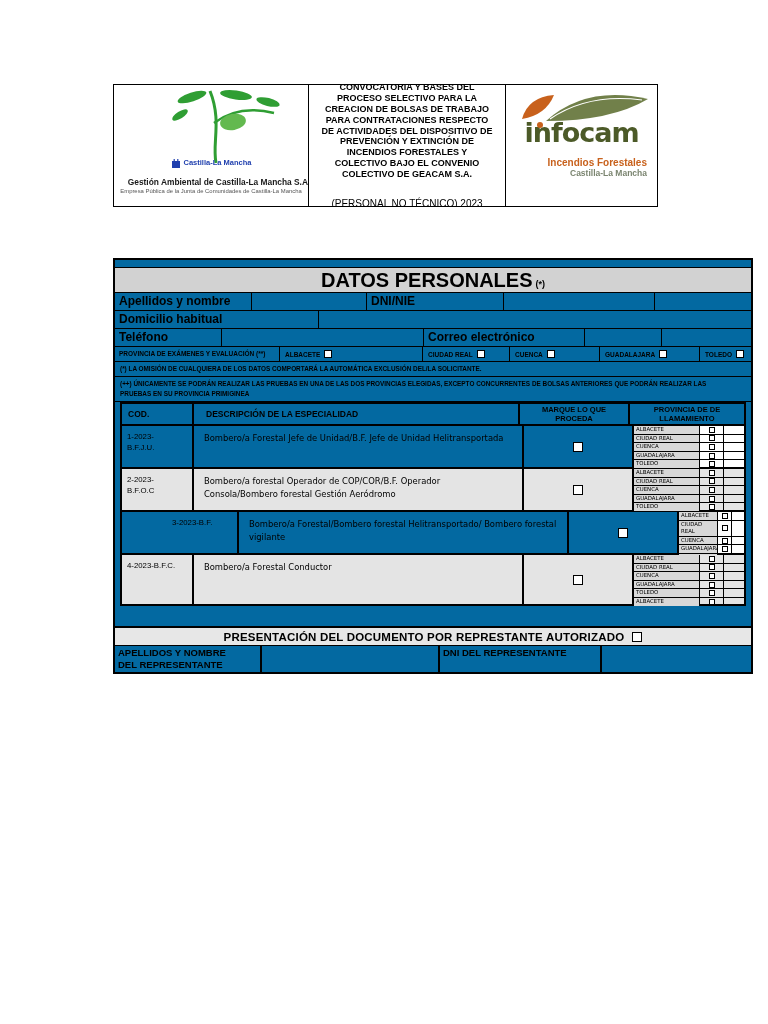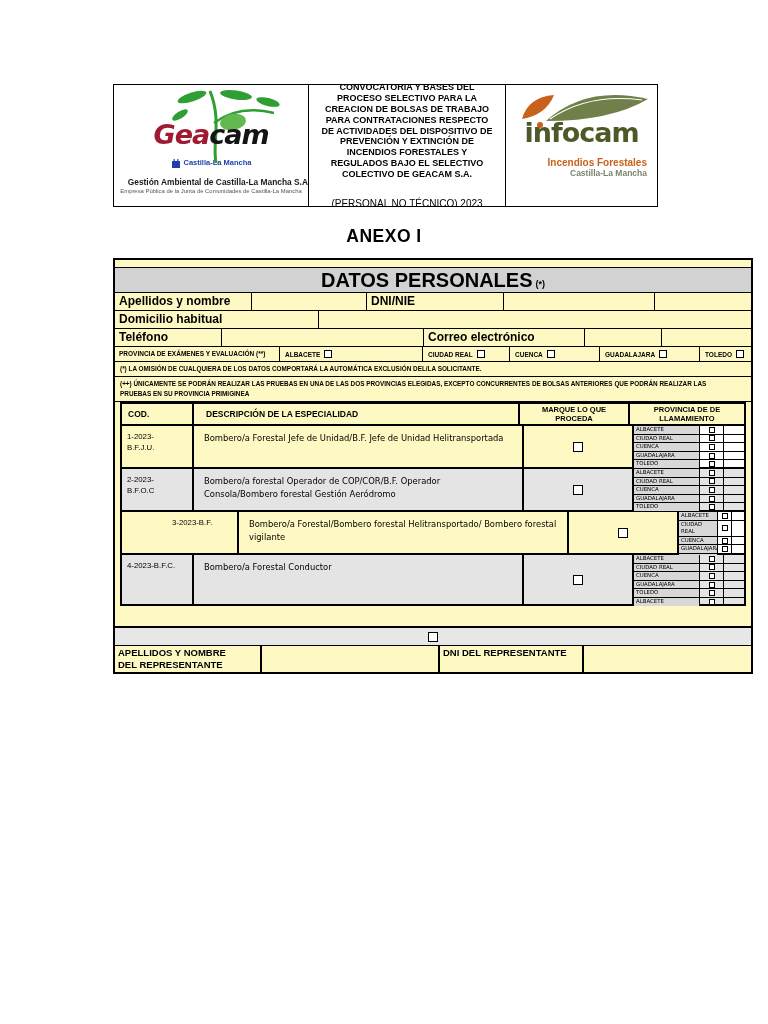--- a/index.html
+++ b/index.html
@@ -39,21 +39,21 @@
             background:#c8611c;}
   .info-l1{position:absolute;right:10px;top:72px;font-weight:bold;font-size:10px;color:#c8611c;}
   .info-l2{position:absolute;right:10px;top:83px;font-weight:bold;font-size:8.5px;color:#7b8570;}
 
   
   .anexo{position:absolute;left:0;top:226px;width:768px;text-align:center;
          font-weight:bold;font-size:17.5px;letter-spacing:0.5px;}
 
   
   .outer{position:absolute;left:113px;top:258px;width:640px;border:2px solid #000;
-         box-sizing:border-box;background:#fef9c3;}
+         box-sizing:border-box;background:#0369a1;}
   .spacer-row{height:7px;border-bottom:1px solid #000;}
   .band{background:#d2d2d2;border-bottom:1px solid #000;font-weight:bold;}
   .band-datos{height:24px;line-height:24px;text-align:center;font-size:20px;}
   .band-note{font-size:9px;font-weight:bold;margin-left:3px;}
   .band-opciones{height:22px;line-height:22px;font-size:19px;padding-left:4px;letter-spacing:0.3px;}
 
   .frow{display:flex;height:17px;border-bottom:1px solid #000;}
   .fcell{box-sizing:border-box;border-right:1px solid #000;padding:0 4px;font-size:12px;
          line-height:16px;overflow:hidden;}
   .fcell.lab{font-weight:bold;}
@@ -109,21 +109,21 @@
 
   .gap-row{height:20px;}
 
   .presenta{height:17px;border-top:2px solid #000;border-bottom:1px solid #000;background:#e7e7e7;
             display:flex;align-items:center;justify-content:center;gap:8px;
             font-weight:bold;font-size:11.5px;letter-spacing:0.2px;}
   .rep-row{display:flex;height:26px;}
   .rcell{box-sizing:border-box;border-right:2px solid #000;padding:1px 3px;overflow:hidden;}
   .rcell.last{flex:1;border-right:none;}
   .rlab{font-weight:bold;font-size:9.5px;line-height:1.2;}
-  .w147{width:147px;} .w178{width:178px;} .w162{width:144px;}
+  .w147{width:147px;} .w178{width:178px;} .w162{width:162px;}
 
   
   .cb{display:inline-block;box-sizing:border-box;background:#fff;border:1px solid #000;}
   .cb6{width:6px;height:6px;}
   .cb8{width:8px;height:8px;}
   .cb10{width:10px;height:10px;border-width:1.5px;}
 </style>
 </head>
 <body>
 
@@ -133,58 +133,56 @@
     <div class="hcell hc-geacam">
       <svg class="gea-branch" width="160" height="78" viewBox="0 0 160 78">
         <path d="M84 76 C 80 56, 90 34, 78 4" stroke="#2f9e33" stroke-width="3" fill="none"></path>
         <path d="M82 36 C 98 24, 118 20, 142 26" stroke="#2f9e33" stroke-width="2.5" fill="none"></path>
         <ellipse cx="60" cy="10" rx="15" ry="4.5" fill="#2f9e33" transform="rotate(-18 60 10)"></ellipse>
         <ellipse cx="104" cy="8" rx="16" ry="4.5" fill="#2f9e33" transform="rotate(8 104 8)"></ellipse>
         <ellipse cx="136" cy="15" rx="12" ry="4" fill="#2f9e33" transform="rotate(14 136 15)"></ellipse>
         <ellipse cx="101" cy="35" rx="13" ry="8" fill="#63b94f" transform="rotate(-10 101 35)"></ellipse>
         <ellipse cx="48" cy="28" rx="9" ry="3.5" fill="#2f9e33" transform="rotate(-32 48 28)"></ellipse>
       </svg>
-      <div class="gea-brand"><span class="gea-red">Gea</span><span class="gea-black">cam</span></div>
       <div class="gea-castilla">
         <svg width="10" height="11" viewBox="0 0 10 11">
           <path d="M1 11 V4 h1.6 V2 h1.2 v2 h2.4 V2 h1.2 v2 H9 v7 z" fill="#1f3fae"></path>
         </svg>
         <span>Castilla-La Mancha</span>
       </div>
       <div class="gea-line1">Gestión Ambiental de Castilla-La Mancha S.A</div>
       <div class="gea-line2">Empresa Pública de la Junta de Comunidades de Castilla-La Mancha</div>
     </div>
 
     <div class="hcell hc-center">
       <div class="conv-title prewrap">CONVOCATORIA Y BASES DEL
 PROCESO SELECTIVO PARA LA
 CREACION DE BOLSAS DE TRABAJO
 PARA CONTRATACIONES RESPECTO
 DE ACTIVIDADES DEL DISPOSITIVO DE
 PREVENCIÓN Y EXTINCIÓN DE
 INCENDIOS FORESTALES Y
-REGULADOS BAJO EL SELECTIVO
+COLECTIVO BAJO EL CONVENIO
 COLECTIVO DE GEACAM S.A.</div>
       <div class="conv-sub">(PERSONAL NO TÉCNICO) 2023</div>
     </div>
 
     <div class="hcell hc-infocam">
       <svg class="info-art" width="135" height="32" viewBox="0 0 135 32">
         <path d="M30 30 Q 70 -6 132 8 Q 95 30 30 30 z" fill="#71804a"></path>
         <path d="M34 28 Q 72 2 126 9" stroke="#fff" stroke-width="1.2" fill="none"></path>
         <path d="M6 28 Q 12 6 38 4 Q 30 24 6 28 z" fill="#c8611c"></path>
       </svg>
       <div class="info-brand">infocam</div>
       <div class="info-dot"></div>
       <div class="info-l1">Incendios Forestales</div>
       <div class="info-l2">Castilla-La Mancha</div>
     </div>
   </div>
 
-  <div class="anexo">ANEXO I</div>
 
   <div class="outer">
     <div class="spacer-row"></div>
 
     <div class="band band-datos"><span>DATOS PERSONALES</span><span class="band-note">(*)</span></div>
 
     <div class="frow">
       <div class="fcell lab w137">Apellidos y nombre</div>
       <div class="fcell w115"></div>
       <div class="fcell lab w137">DNI/NIE</div>
@@ -432,20 +430,21 @@
                 <span class="mini-tail"></span>
               </div>
             </div>
           </div>
         </div>
     </div>
 
     <div class="gap-row"></div>
 
     <div class="presenta">
+      <span>PRESENTACIÓN DEL DOCUMENTO POR REPRESTANTE AUTORIZADO</span>
       <span class="cb cb10"></span>
     </div>
 
     <div class="rep-row">
       <div class="rcell rlab w147 prewrap">APELLIDOS Y NOMBRE
 DEL REPRESENTANTE</div>
       <div class="rcell w178"></div>
       <div class="rcell rlab w162">DNI DEL REPRESENTANTE</div>
       <div class="rcell last"></div>
     </div>

